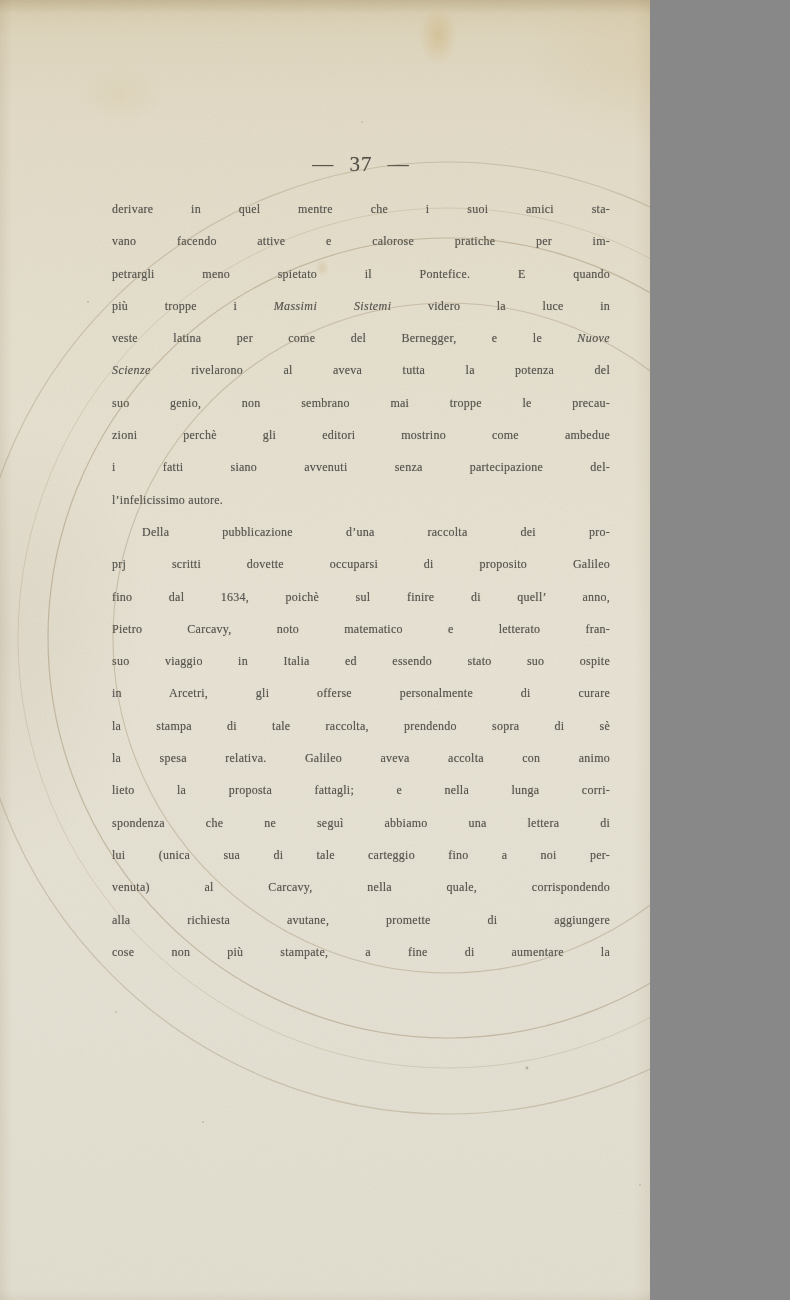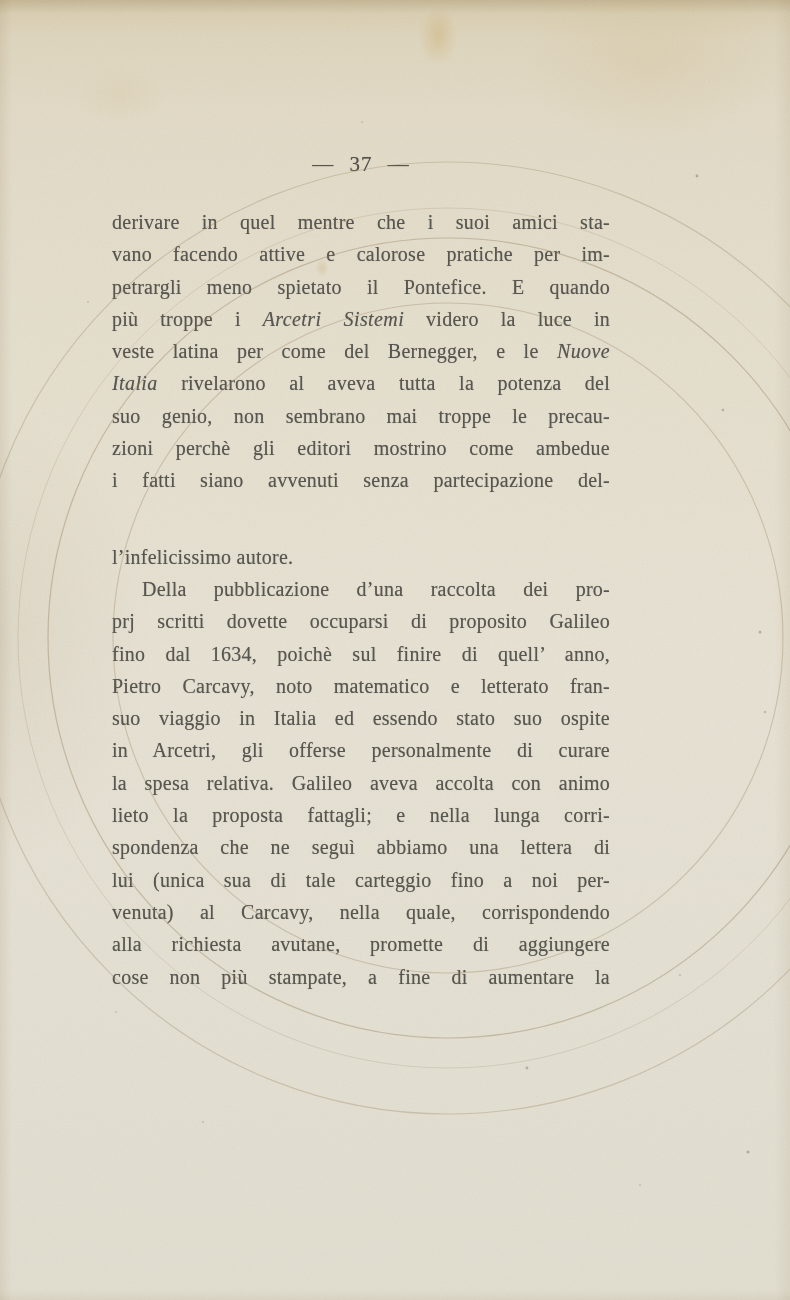--- a/index.html
+++ b/index.html
@@ -2,21 +2,21 @@
 <html style="--ink: #54524c;"><head>
 <meta charset="utf-8">
 <style>
   html, body {
     margin: 0;
     padding: 0;
     background: #888;
   }
   .page {
     position: relative;
-    width: 790px;
+    width: 650px;
     height: 1300px;
     overflow: hidden;
     font-family: "Liberation Serif", "DejaVu Serif", serif;
     color: var(--ink, #54524c);
     background-color: #e4decc;
     background-image:
       radial-gradient(28px 42px at 438px 36px, rgba(193,155,70,0.30), rgba(193,155,70,0) 70%),
       radial-gradient(10px 13px at 322px 268px, rgba(185,140,60,0.20), rgba(185,140,60,0) 70%),
       radial-gradient(170px 120px at 650px 60px, rgba(200,175,115,0.16), rgba(200,175,115,0) 75%),
       radial-gradient(60px 40px at 120px 95px, rgba(205,185,130,0.15), rgba(205,185,130,0) 75%),
@@ -34,38 +34,37 @@
     width: 498px;
     text-align: center;
     font-size: 21px;
     word-spacing: 9px;
     letter-spacing: 1px;
     color: #504e47;
     text-shadow: 0 0 0.7px rgba(80,77,70,0.55);
   }
   .textblock {
     position: absolute;
-    top: 206px;
+    top: 193px;
     left: 112px;
     width: 498px;
-    font-size: 20px;
+    font-size: 12px;
     letter-spacing: 0.25px;
     text-shadow: 0 0 0.7px rgba(84,82,76,0.5);
   }
   .line {
     height: 32.3px;
     line-height: 32.3px;
     text-align: justify;
     text-align-last: justify;
     overflow: visible;
   }
   .line.noj {
     text-align: left;
     text-align-last: left;
-    margin-top: 44px;
   }
   .line.indent {
     text-indent: 30px;
   }
   .line em {
     font-style: italic;
     letter-spacing: 0.4px;
   }
   .overlay {
     position: absolute;
@@ -78,33 +77,34 @@
 <body>
 
 <div class="page">
 
   <div class="pagenum">— 37 —</div>
 
   <div class="textblock">
       <div class="line"><span>derivare in quel mentre che i suoi amici sta-</span></div>
       <div class="line"><span>vano facendo attive e calorose pratiche per im-</span></div>
       <div class="line"><span>petrargli meno spietato il Pontefice. E quando</span></div>
-      <div class="line"><span>più troppe i </span><em>Arcetri Sistemi</em><span> videro la luce in</span></div>
+      <div class="line"><span>più troppe i </span><em>Massimi Sistemi</em><span> videro la luce in</span></div>
       <div class="line"><span>veste latina per come del Bernegger, e le </span><em>Nuove</em></div>
-      <div class="line"><em>Italia</em><span> rivelarono al aveva tutta la potenza del</span></div>
+      <div class="line"><em>Scienze</em><span> rivelarono al aveva tutta la potenza del</span></div>
       <div class="line"><span>suo genio, non sembrano mai troppe le precau-</span></div>
       <div class="line"><span>zioni perchè gli editori mostrino come ambedue</span></div>
       <div class="line"><span>i fatti siano avvenuti senza partecipazione del-</span></div>
       <div class="line noj"><span>l’infelicissimo autore.</span></div>
       <div class="line indent"><span>Della pubblicazione d’una raccolta dei pro-</span></div>
       <div class="line"><span>prj scritti dovette occuparsi di proposito Galileo</span></div>
       <div class="line"><span>fino dal 1634, poichè sul finire di quell’ anno,</span></div>
       <div class="line"><span>Pietro Carcavy, noto matematico e letterato fran-</span></div>
       <div class="line"><span>suo viaggio in Italia ed essendo stato suo ospite</span></div>
       <div class="line"><span>in Arcetri, gli offerse personalmente di curare</span></div>
+      <div class="line"><span>la stampa di tale raccolta, prendendo sopra di sè</span></div>
       <div class="line"><span>la spesa relativa. Galileo aveva accolta con animo</span></div>
       <div class="line"><span>lieto la proposta fattagli; e nella lunga corri-</span></div>
       <div class="line"><span>spondenza che ne seguì abbiamo una lettera di</span></div>
       <div class="line"><span>lui (unica sua di tale carteggio fino a noi per-</span></div>
       <div class="line"><span>venuta) al Carcavy, nella quale, corrispondendo</span></div>
       <div class="line"><span>alla richiesta avutane, promette di aggiungere</span></div>
       <div class="line"><span>cose non più stampate, a fine di aumentare la</span></div>
     </div>
 
   <svg class="overlay" width="790" height="1300" viewBox="0 0 790 1300">

